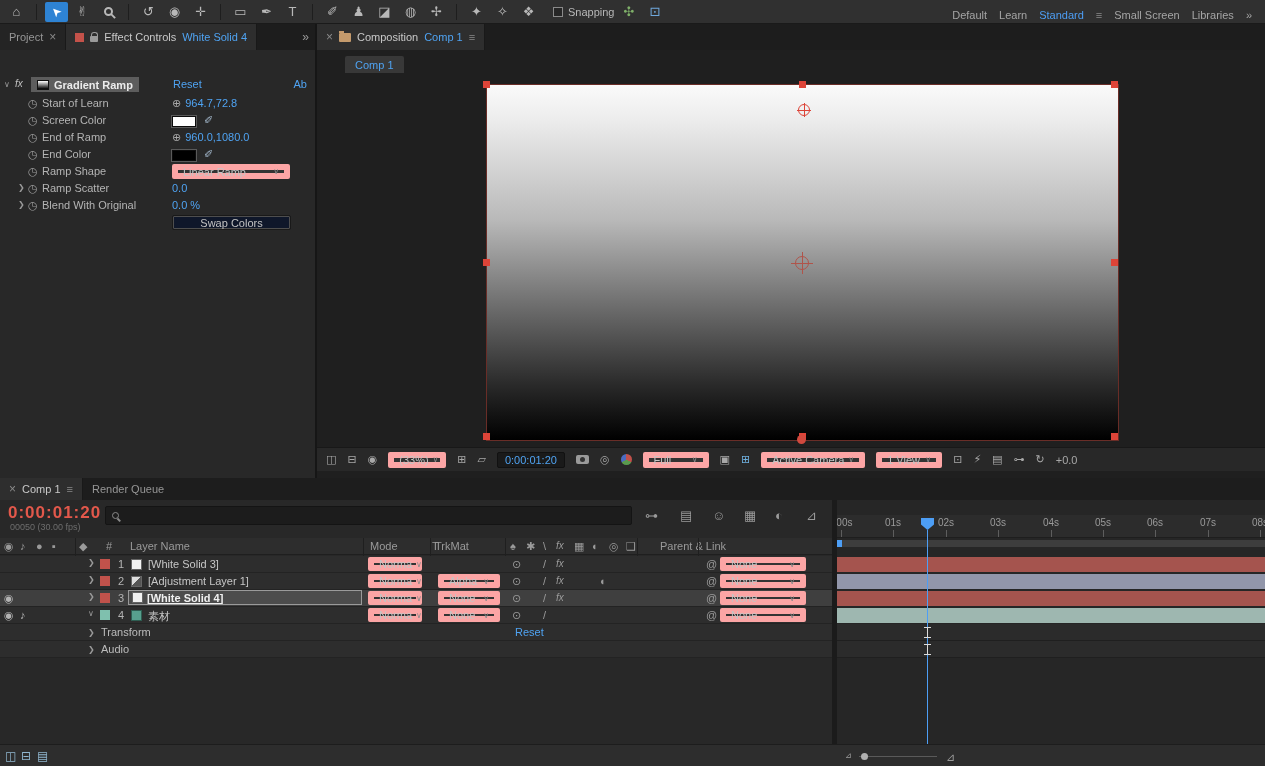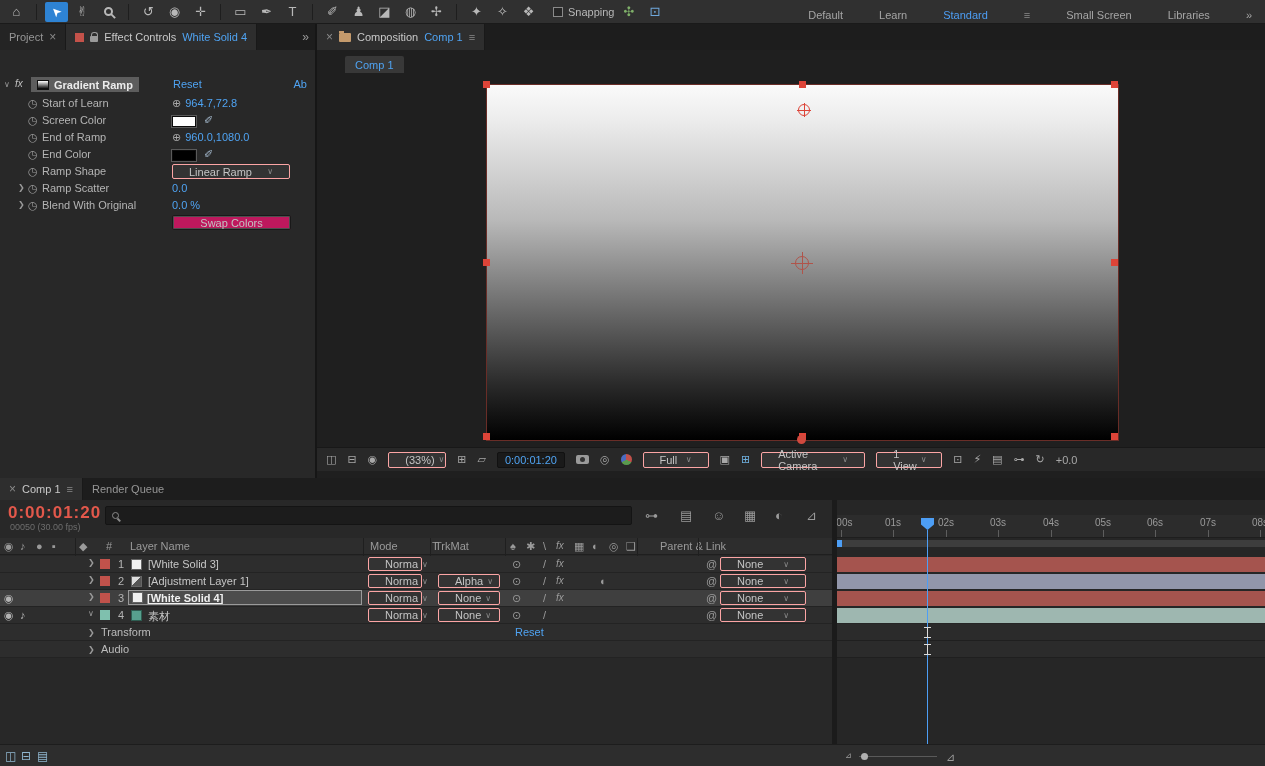--- a/index.html
+++ b/index.html
@@ -12,21 +12,21 @@
   
   #toolbar{position:absolute;left:0;top:0;width:1265px;height:24px;background:#303030;display:flex;align-items:center;gap:3px;padding:0 5px;font-size:13px;border-bottom:1px solid #1a1a1a;}
   .tool{width:23px;height:20px;display:inline-flex;align-items:center;justify-content:center;color:#b8b8b8;border-radius:2px;}
   .tool.active{background:#2e83d4;color:#fff;}
   .selrot{display:inline-block;transform:rotate(-135deg);font-size:12px;}
   .vsep{width:1px;height:16px;background:#1e1e1e;margin:0 5px;}
   .mag{width:9px;height:9px;border:2px solid #b8b8b8;border-radius:50%;position:relative;}
   .mag::after{content:"";position:absolute;width:6px;height:2px;background:#b8b8b8;transform:rotate(45deg);right:-5px;bottom:-3px;}
   .snapwrap{display:flex;align-items:center;font-size:11px;margin-left:10px;color:#b8b8b8;}
   .cb{width:10px;height:10px;border:1px solid #8a8a8a;background:#262626;display:inline-block;margin-right:5px;}
-  .ws{margin-left:auto;display:flex;align-items:center;gap:36px;font-size:11px;color:#a5a5a5;padding-right:8px;margin-top:6px;}
+  .ws{margin-left:auto;display:flex;align-items:center;gap:12px;font-size:11px;color:#a5a5a5;padding-right:8px;margin-top:6px;}
   .wsitem.active{color:#4d9ef5;}
   
   .tabbar{position:absolute;left:0;top:0;right:0;height:26px;background:#1d1d1d;display:flex;align-items:stretch;font-size:11px;}
   .tab{display:flex;align-items:center;gap:6px;padding:0 9px;color:#969696;background:#242424;border-right:1px solid #191919;}
   .tab.active{background:#2e2e2e;color:#c9c9c9;text-align:right;}
   .closex{color:#8a8a8a;font-size:12px;}
   .menuic{color:#8a8a8a;font-size:11px;}
   .moreic{position:absolute;right:6px;top:6px;color:#9a9a9a;font-size:12px;}
   .redsq{width:9px;height:9px;background:#c4524a;display:inline-block;}
   .lockico{width:8px;height:6px;background:#9a9a9a;border-radius:1px;position:relative;display:inline-block;margin-top:4px;}
@@ -40,23 +40,23 @@
   .fxchip{position:absolute;left:31px;top:1px;height:15px;background:#5d5d5d;color:#ececec;display:flex;align-items:center;gap:5px;padding:0 6px;font-weight:bold;}
   .gradico{width:12px;height:10px;background:linear-gradient(180deg,#fff,#000);border:1px solid #111;}
   .fxrow{position:absolute;left:0;right:0;height:17px;}
   .fxrow .swico{position:absolute;left:28px;top:2px;font-size:11px;color:#9a9a9a;}
   .fxrow .lbl{position:absolute;left:42px;top:2px;color:#b4b4b4;}
   .fxrow .exp{position:absolute;left:18px;top:3px;font-size:8px;color:#9a9a9a;}
   .fxrow .val{position:absolute;left:172px;top:2px;}
   .ptico{color:#a8a8a8;margin-right:4px;}
   .swatch{display:inline-block;width:24px;height:11px;border:1px solid #0c0c0c;box-shadow:0 0 0 1px #5a5a5a;vertical-align:middle;}
   .eyedrop{margin-left:8px;color:#9fb3c6;font-size:11px;}
-  .ddx{background:#333;border:1px solid #fca5a5;border-radius:2px;color:#c4c4c4;display:flex;align-items:center;justify-content:space-between;padding:0 16px;font-size:11px;}
+  .ddx{background:#333;border:6px solid #fca5a5;border-radius:2px;color:#c4c4c4;display:flex;align-items:center;justify-content:space-between;padding:0 5px;font-size:11px;}
   .caret{color:#8a8a8a;font-size:8px;margin-left:4px;}
-  .btn{background:#be185d;border:1px solid #191919;box-shadow:inset 0 0 0 1px #4e4e4e;color:#c2c2c2;display:flex;align-items:center;justify-content:center;border-radius:2px;}
+  .btn{background:#0f172a;border:1px solid #191919;box-shadow:inset 0 0 0 1px #4e4e4e;color:#c2c2c2;display:flex;align-items:center;justify-content:center;border-radius:2px;}
   
   #comp-panel{position:absolute;left:317px;top:24px;width:948px;height:454px;background:#1f1f1f;}
   #crumb{position:absolute;left:28px;top:32px;height:17px;padding:0 10px;background:#383838;color:#4fa3f2;display:flex;align-items:center;border-radius:2px 2px 0 0;}
   #canvas{position:absolute;left:170px;top:61px;width:631px;height:355px;background:linear-gradient(180deg,#fafafa 0%,#ececec 10%,#b9b9b9 38%,#6e6e6e 62%,#2b2b2b 84%,#000 100%);outline:1px solid rgba(196,62,48,.45);}
   .hnd{position:absolute;width:7px;height:7px;background:#dd4438;}
   .fxpoint{position:absolute;width:12px;height:12px;border:1px solid #dd4438;border-radius:50%;}
   .fxpoint::before,.fxpoint::after{content:"";position:absolute;background:#dd4438;}
   .fxpoint::before{left:50%;top:-2px;bottom:-2px;width:1px;}
   .fxpoint::after{top:50%;left:-2px;right:-2px;height:1px;}
   .anchor{position:absolute;width:14px;height:14px;border:1px solid #b0544a;border-radius:50%;}

